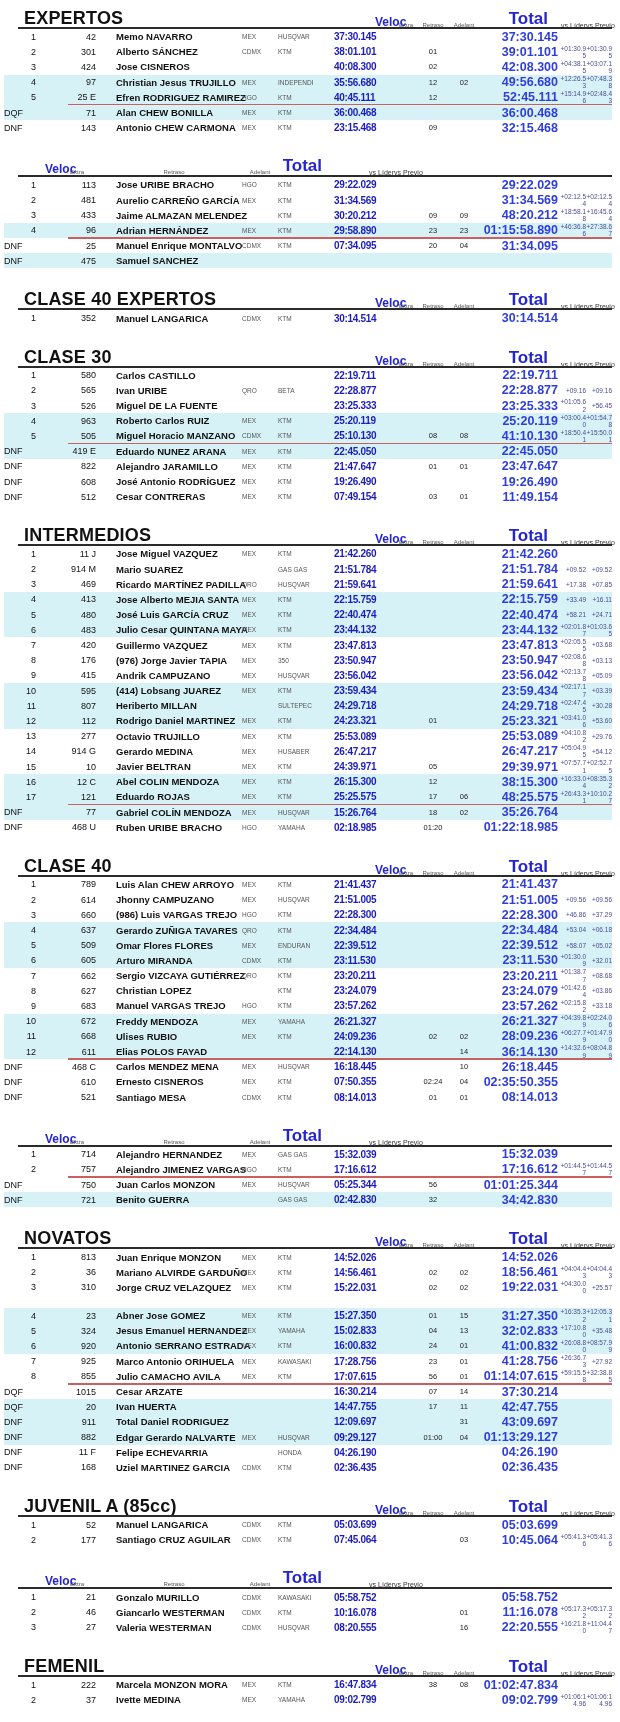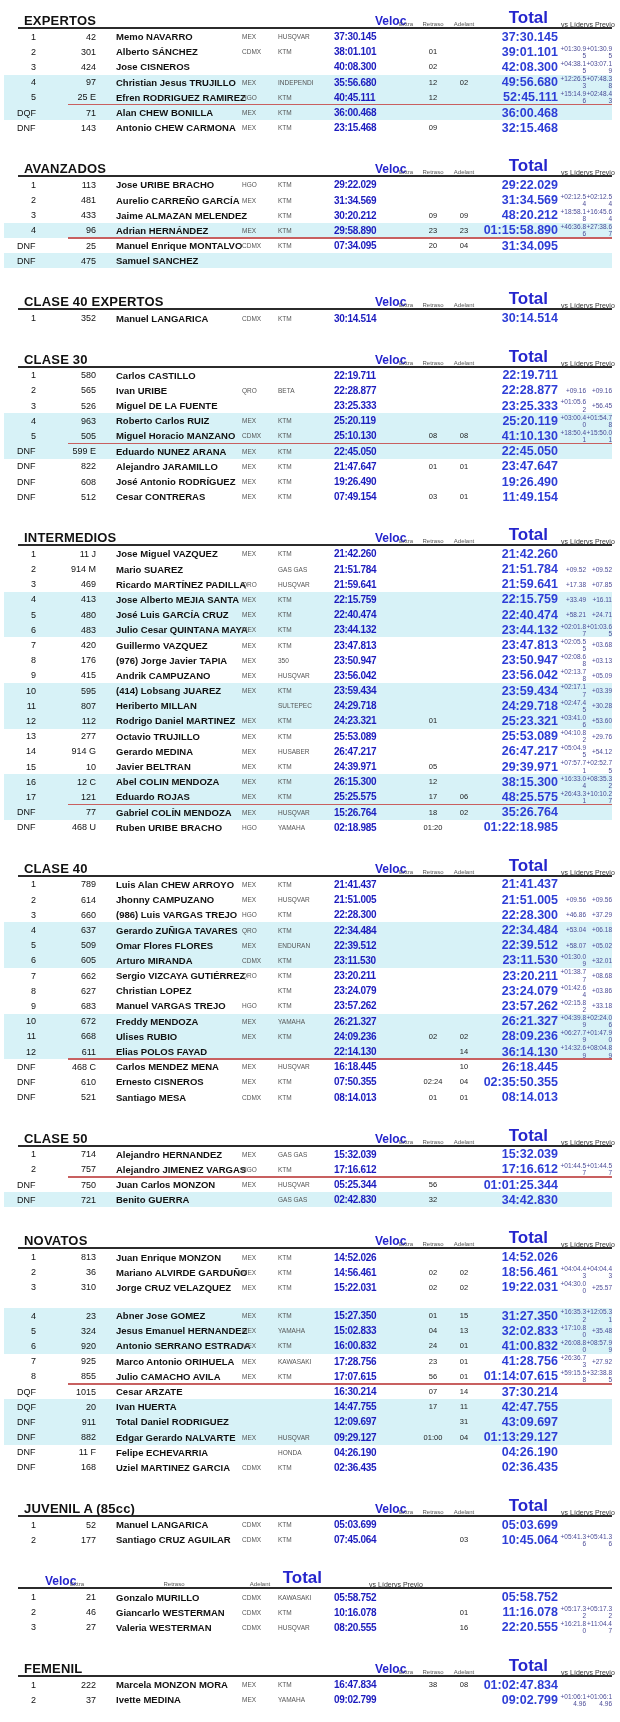--- a/index.html
+++ b/index.html
@@ -11,33 +11,33 @@
   .section { margin-top:21px; }
   .section.first { margin-top:4px; }
 
   .sec-header, .row {
     display:grid;
     grid-template-columns:44px 58px 136px 36px 56px 60px 24px 30px 32px 80px 26px 26px;
     align-items:end;
   }
   .sec-header { position:relative; padding-bottom:2px; height:19px; }
   .sec-header::after { content:""; position:absolute; left:14px; right:0; bottom:0; height:2px; background:#2b2b2b; }
-  .sec-title { grid-column:1 / 6; padding-left:20px; font-size:13px; font-weight:bold; letter-spacing:.2px; white-space:nowrap; }
+  .sec-title { grid-column:1 / 6; padding-left:20px; font-size:18px; font-weight:bold; letter-spacing:.2px; white-space:nowrap; }
   .h-veloc { font-size:12px; font-weight:bold; color:#2525cd;margin-left:41px; }
   .h-tiny  { font-size:6px; color:#555; text-align:center; padding-bottom:1px; }
   .h-total { font-size:17px; font-weight:bold; color:#2525cd; text-align:right; padding-right:12px; }
   .h-vs    { font-size:7px; color:#333; text-align:right; white-space:nowrap; }
 
   .row { height:15.2px; align-items:center; position:relative; }
   .row.hl { background:#d7f2f7; }
   .row.gap-before { margin-top:13px; }
   .red-sep { position:absolute; left:64px; right:0; bottom:-1px; height:2px; background:#c86060; }
 
   .c-pos     { font-size:9px; text-align:right; padding-right:12px; color:#111; }
-  .c-pos.status { text-align:left; padding-left:13px; padding-right:0; }
+  .c-pos.status { text-align:left; padding-left:0; padding-right:0; }
   .c-num     { font-size:9px; text-align:right; padding-right:10px; white-space:nowrap; }
   .c-name    { font-size:9.5px; font-weight:bold; padding-left:10px; white-space:nowrap; overflow:visible; }
   .c-state   { font-size:6.5px; color:#555; }
   .c-bike    { font-size:6.5px; color:#555; white-space:nowrap; }
   .c-veloc   { font-size:10px; font-weight:bold; color:#1b1bbe; letter-spacing:-.3px; white-space:nowrap; }
   .c-extra, .c-retraso, .c-adelant { font-size:7.5px; color:#222; text-align:center; white-space:nowrap; }
   .c-total   { font-size:12.5px; font-weight:bold; color:#2e3ed6; text-align:right; padding-right:2px; white-space:nowrap; overflow:visible; }
   .c-vs      { font-size:6.5px; color:#4a4a96; text-align:right; line-height:1.1; overflow-wrap:anywhere; }
 </style>
 </head>
@@ -151,21 +151,20 @@
           <div class="c-extra"></div>
           <div class="c-retraso">09</div>
           <div class="c-adelant"></div>
           <div class="c-total">32:15.468</div>
           <div class="c-vs"></div>
           <div class="c-vs"></div>
         </div>
       </section>
       <section class="section">
         <div class="sec-header">
-          <div class="sec-title">AVANZADOS</div>
           <div class="h-veloc">Veloc</div>
           <div class="h-tiny">Extra</div>
           <div class="h-tiny">Retraso</div>
           <div class="h-tiny">Adelant</div>
           <div class="h-total">Total</div>
           <div class="h-vs">vs Líder</div>
           <div class="h-vs">vs Previo</div>
         </div>
         <div class="row">
           <div class="c-pos">1</div>
@@ -356,21 +355,21 @@
           <div class="c-extra"></div>
           <div class="c-retraso">08</div>
           <div class="c-adelant">08</div>
           <div class="c-total">41:10.130</div>
           <div class="c-vs">+18:50.41</div>
           <div class="c-vs">+15:50.01</div>
           <div class="red-sep"></div>
         </div>
         <div class="row hl">
           <div class="c-pos status">DNF</div>
-          <div class="c-num">599 E</div>
+          <div class="c-num">419 E</div>
           <div class="c-name">Eduardo NUNEZ ARANA</div>
           <div class="c-state">MEX</div>
           <div class="c-bike">KTM</div>
           <div class="c-veloc">22:45.050</div>
           <div class="c-extra"></div>
           <div class="c-retraso"></div>
           <div class="c-adelant"></div>
           <div class="c-total">22:45.050</div>
           <div class="c-vs"></div>
           <div class="c-vs"></div>
@@ -915,21 +914,20 @@
           <div class="c-extra"></div>
           <div class="c-retraso">01</div>
           <div class="c-adelant">01</div>
           <div class="c-total">08:14.013</div>
           <div class="c-vs"></div>
           <div class="c-vs"></div>
         </div>
       </section>
       <section class="section">
         <div class="sec-header">
-          <div class="sec-title">CLASE 50</div>
           <div class="h-veloc">Veloc</div>
           <div class="h-tiny">Extra</div>
           <div class="h-tiny">Retraso</div>
           <div class="h-tiny">Adelant</div>
           <div class="h-total">Total</div>
           <div class="h-vs">vs Líder</div>
           <div class="h-vs">vs Previo</div>
         </div>
         <div class="row">
           <div class="c-pos">1</div>

